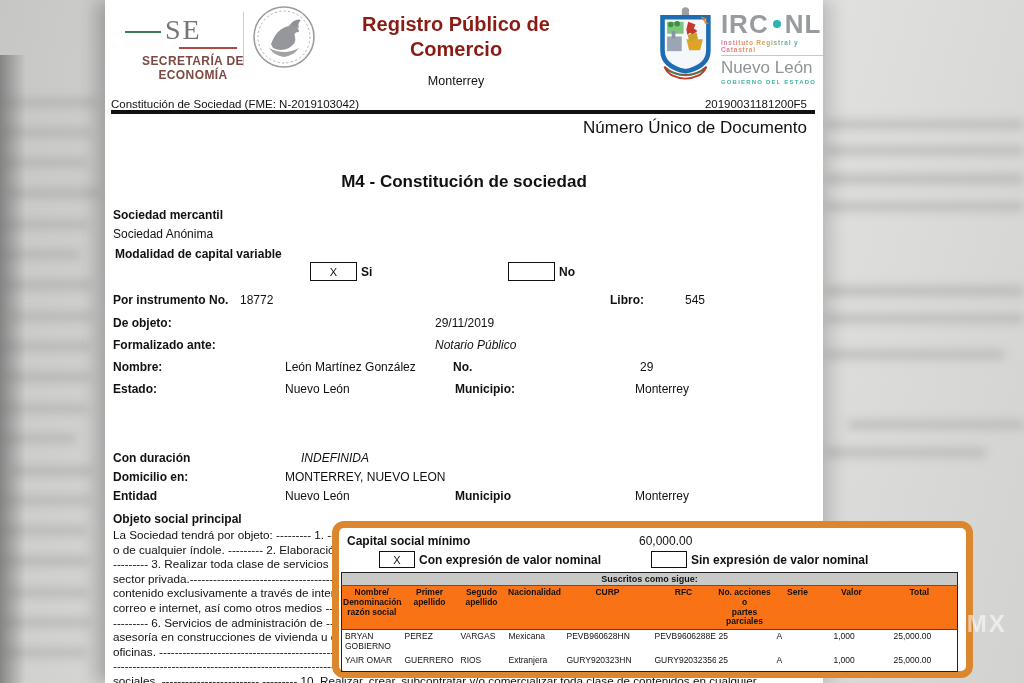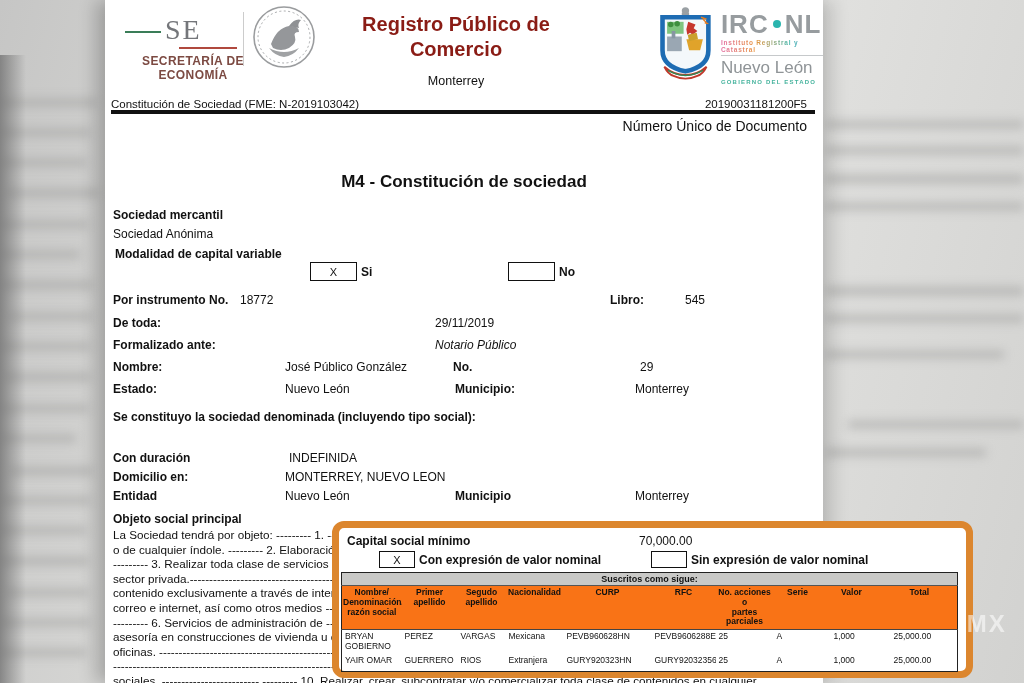--- a/index.html
+++ b/index.html
@@ -38,21 +38,21 @@
   .irc-tagline { font-size:6.5px; letter-spacing:.8px; margin-top:2px; font-weight:bold;
                  background:linear-gradient(90deg,#e26aa0,#e8953c,#3bb7b0,#8a6ec9);
                  -webkit-background-clip:text; background-clip:text; color:transparent; }
   .irc-state { font-size:17px; color:#8f9497; margin-top:2px; padding-top:2px; border-top:1px solid #c6c9cb; }
   .irc-gov { font-size:6px; letter-spacing:1.2px; color:#45b39d; font-weight:bold; margin-top:1px; }
 
   
   .fme-row { position:absolute; left:6px; right:16px; top:98px; display:flex;
              justify-content:space-between; font-size:11.5px; color:#111; }
   .rule { position:absolute; left:6px; right:8px; top:110px; height:3.5px; background:#111; }
-  .num-label { position:absolute; right:16px; top:118px; font-size:14px; color:#111;text-align:center; }
+  .num-label { position:absolute; right:16px; top:118px; font-size:17px; color:#111;text-align:center; }
 
   .m4-title { position:absolute; left:0; right:0; top:172px; text-align:center;
               font-size:17px; font-weight:bold; color:#111; }
 
   
   .cb { position:absolute; border:1.6px solid #111; background:#fff; display:flex;
         align-items:center; justify-content:center; font-size:11px; color:#111; }
   .cb-big { width:47px; height:19px; }
   .cb-sm  { width:36px; height:17px; }
 
@@ -190,40 +190,39 @@
     <div class="cb cb-big" style="left:403px; top:262px;">
       <span></span>
     </div>
     <div class="abs fs12 b" style="left:454px; top:265px;">No</div>
 
     <div class="abs fs12 b" style="left:8px; top:293px;">Por instrumento No.</div>
     <div class="abs fs12" style="left:135px; top:293px;">18772</div>
     <div class="abs fs12 b" style="left:505px; top:293px;">Libro:</div>
     <div class="abs fs12" style="left:580px; top:293px;">545</div>
 
-    <div class="abs fs12 b" style="left:8px; top:316px;">De toda:</div>
+    <div class="abs fs12 b" style="left:8px; top:316px;">De objeto:</div>
     <div class="abs fs12" style="left:330px; top:316px;">29/11/2019</div>
 
     <div class="abs fs12 b" style="left:8px; top:338px;">Formalizado ante:</div>
     <div class="abs fs12" style="left:330px; top:338px;font-style:italic;">Notario Público</div>
 
     <div class="abs fs12 b" style="left:8px; top:360px;">Nombre:</div>
-    <div class="abs fs12" style="left:180px; top:360px;">José Público González</div>
+    <div class="abs fs12" style="left:180px; top:360px;">León Martínez González</div>
     <div class="abs fs12 b" style="left:348px; top:360px;">No.</div>
     <div class="abs fs12" style="left:535px; top:360px;">29</div>
 
     <div class="abs fs12 b" style="left:8px; top:382px;">Estado:</div>
     <div class="abs fs12" style="left:180px; top:382px;">Nuevo León</div>
     <div class="abs fs12 b" style="left:350px; top:382px;">Municipio:</div>
     <div class="abs fs12" style="left:530px; top:382px;">Monterrey</div>
 
-    <div class="abs fs12 b" style="left:8px; top:410px;">Se constituyo la sociedad denominada (incluyendo tipo social):</div>
 
     <div class="abs fs12 b" style="left:8px; top:451px;">Con duración</div>
-    <div class="abs fs12" style="left:184px; top:451px;">INDEFINIDA</div>
+    <div class="abs fs12" style="left:196px; top:451px;font-style:italic;">INDEFINIDA</div>
 
     <div class="abs fs12 b" style="left:8px; top:470px;">Domicilio en:</div>
     <div class="abs fs12" style="left:180px; top:470px;">MONTERREY, NUEVO LEON</div>
 
     <div class="abs fs12 b" style="left:8px; top:489px;">Entidad</div>
     <div class="abs fs12" style="left:180px; top:489px;">Nuevo León</div>
     <div class="abs fs12 b" style="left:350px; top:489px;">Municipio</div>
     <div class="abs fs12" style="left:530px; top:489px;">Monterrey</div>
 
     <div class="abs fs12 b" style="left:8px; top:512px;">Objeto social principal</div>
@@ -237,21 +236,21 @@
       <div>--------- 6. Servicios de administración de ------------------------------------</div>
       <div>asesoría en construcciones de vivienda u oficinas ------------------------------</div>
       <div>oficinas. -----------------------------------------------------------------------</div>
       <div>----------------------------------------------------------------------------------</div>
       <div>sociales. ------------------------- --------- 10. Realizar, crear, subcontratar y/o comercializar toda clase de contenidos en cualquier</div>
     </div>
   </div>
 
   <div class="hl-box">
     <div class="abs fs12 b" style="left:8px; top:6px;">Capital social mínimo</div>
-    <div class="abs fs12" style="left:300px; top:6px;">70,000.00</div>
+    <div class="abs fs12" style="left:300px; top:6px;">60,000.00</div>
 
     <div class="cb cb-sm" style="left:40px; top:23px;">
       <span>X</span>
     </div>
     <div class="abs fs12 b" style="left:80px; top:25px;">Con expresión de valor nominal</div>
     <div class="cb cb-sm" style="left:312px; top:23px;">
       <span></span>
     </div>
     <div class="abs fs12 b" style="left:352px; top:25px;">Sin expresión de valor nominal</div>
 

